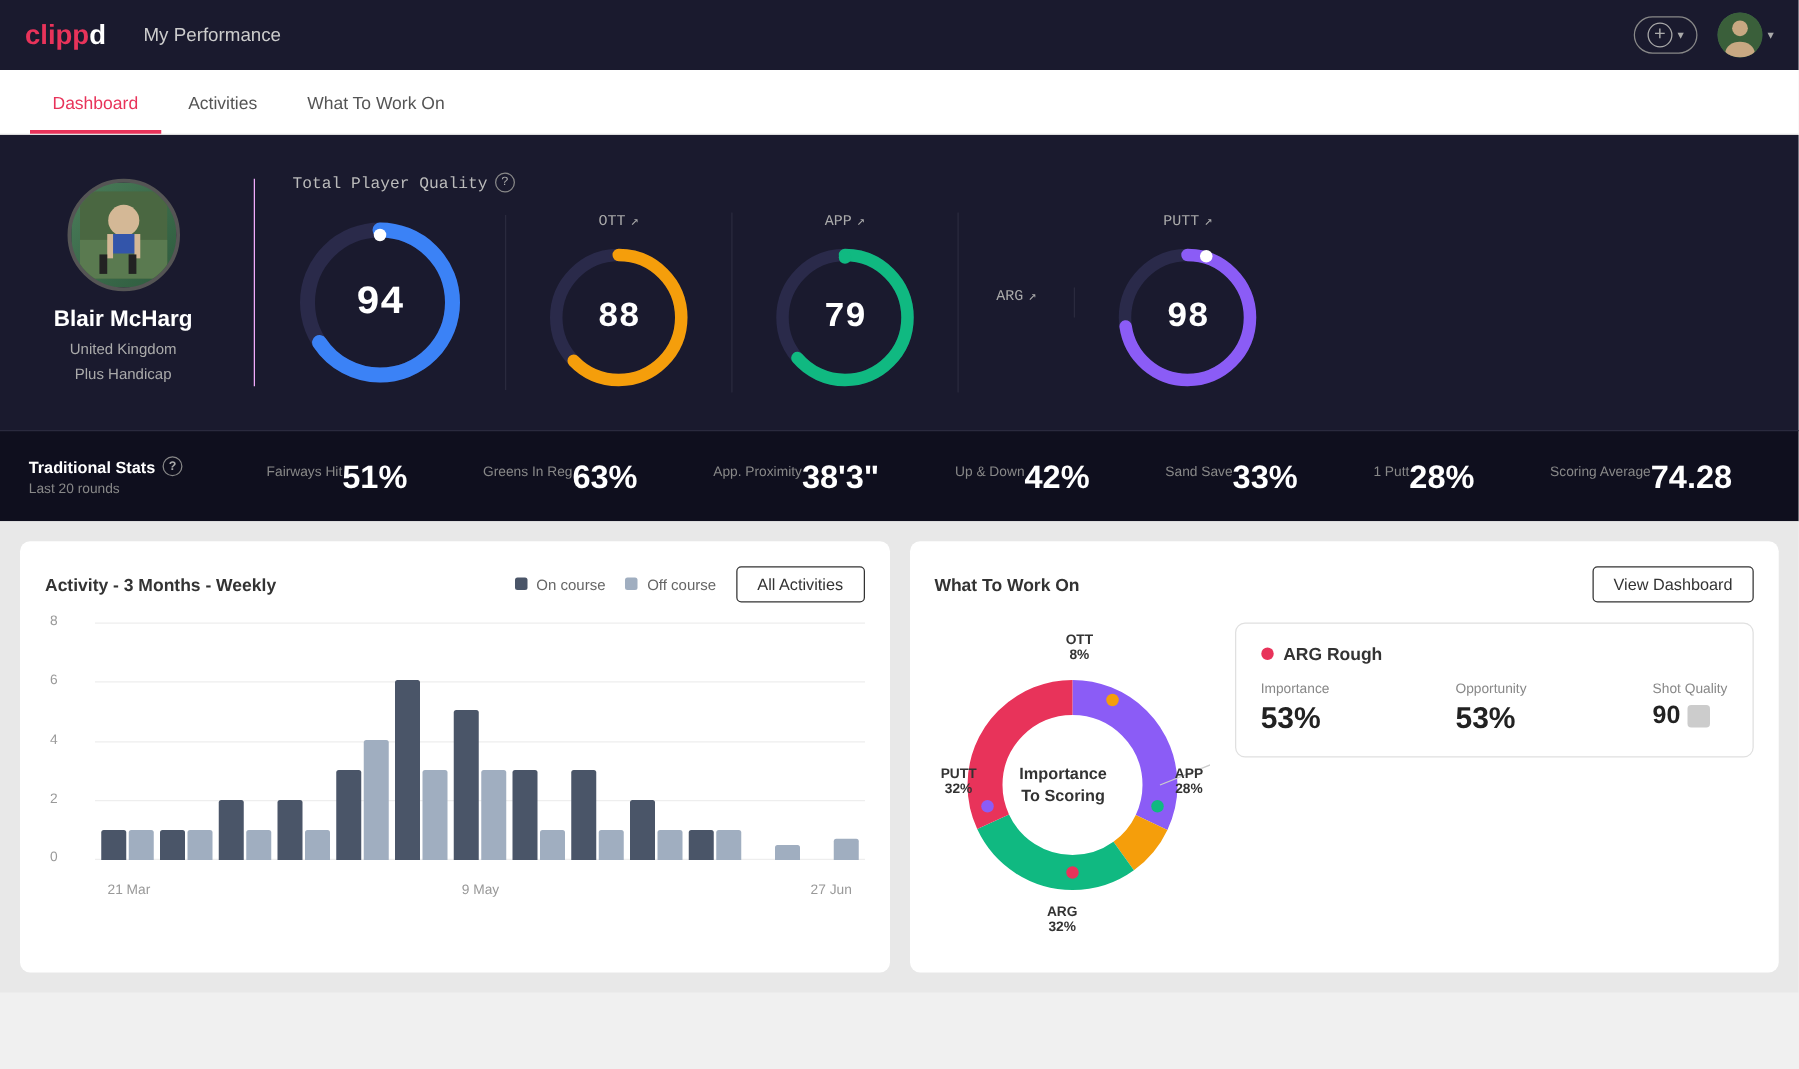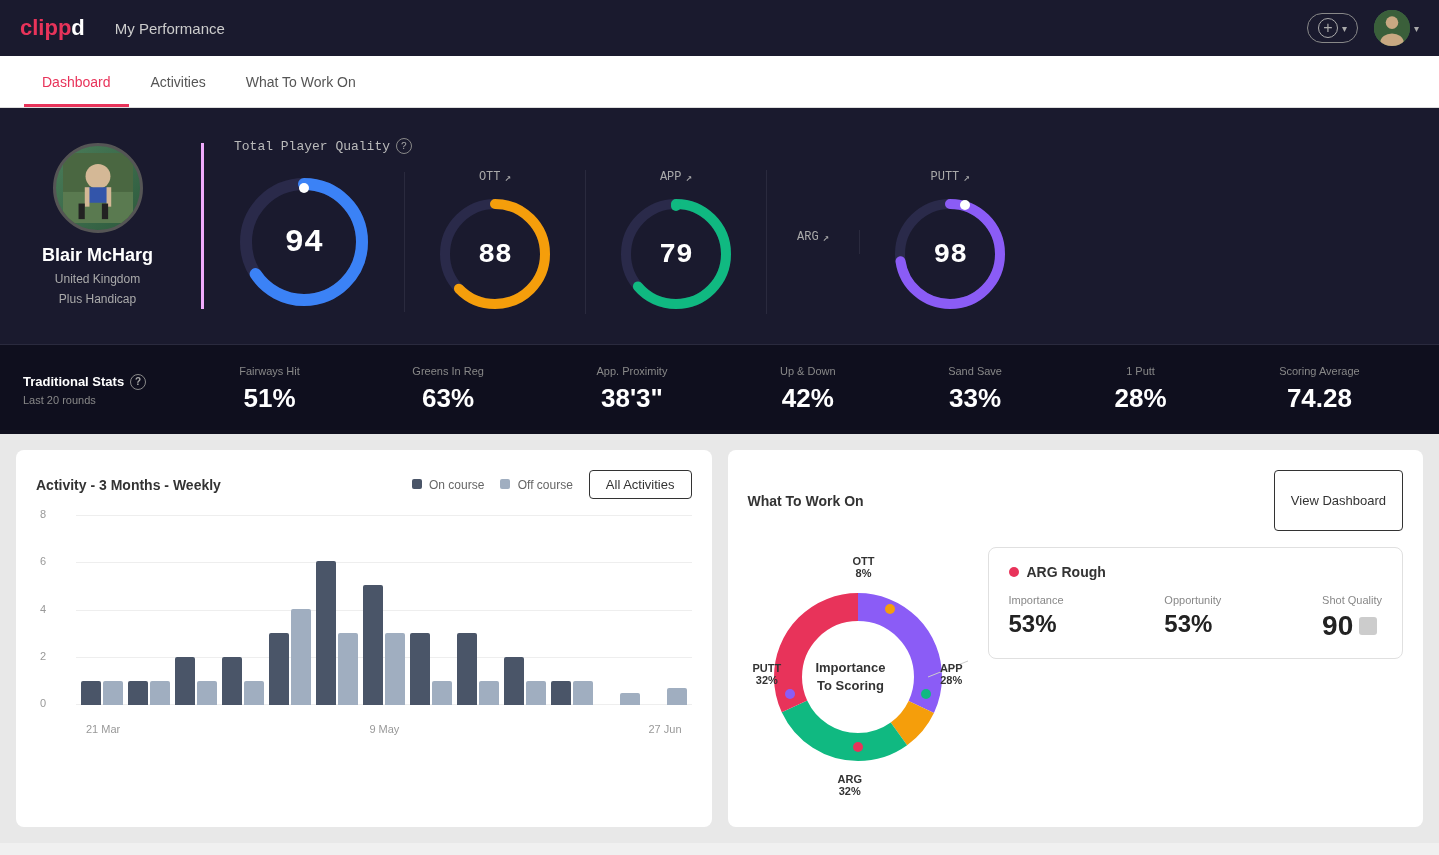--- a/index.html
+++ b/index.html
@@ -108,21 +108,21 @@
       display: flex;
       align-items: center;
       gap: 0;
     }
     .hero-profile {
       display: flex;
       flex-direction: column;
       align-items: center;
       min-width: 180px;
       padding-right: 30px;
-      border-right: 3px solid #f0abfc;
+      border-right: 1px solid #f0abfc;
     }
     .profile-avatar {
       width: 90px;
       height: 90px;
       border-radius: 50%;
       border: 3px solid #555;
       background: linear-gradient(135deg, #4a7c59, #2d5a3d);
       display: flex;
       align-items: center;
       justify-content: center;
@@ -243,21 +243,21 @@
       color: #888;
       margin-top: 4px;
     }
     .trad-stats-list {
       flex: 1;
       display: flex;
       justify-content: space-around;
     }
     .stat-item {
       display: flex;
-      flex-direction: column;
+      flex-direction: row;
       align-items: center;
     }
     .stat-name {
       font-size: 11px;
       color: #888;
       margin-bottom: 6px;
       text-align: center;
     }
     .stat-val {
       font-size: 26px;
@@ -309,21 +309,21 @@
       padding: 6px 16px;
       border-radius: 4px;
       font-size: 13px;
       color: #333;
       cursor: pointer;
       font-weight: 500;
     }
     .view-dashboard-btn {
       border: 1.5px solid #333;
       background: #fff;
-      padding: 22px 16px;
+      padding: 6px 16px;
       border-radius: 4px;
       font-size: 13px;
       color: #333;
       cursor: pointer;
       font-weight: 500;
     }
 
     
     .chart-area {
       position: relative;
@@ -458,21 +458,21 @@
       font-size: 24px;
       font-weight: 700;
       color: #222;
     }
     .shot-quality-bar {
       display: flex;
       align-items: center;
       gap: 6px;
     }
     .sq-val {
-      font-size: 28px;
+      font-size: 20px;
       font-weight: 700;
       color: #222;
     }
     .sq-indicator {
       width: 18px;
       height: 18px;
       background: #ccc;
       border-radius: 3px;
     }
   </style>

